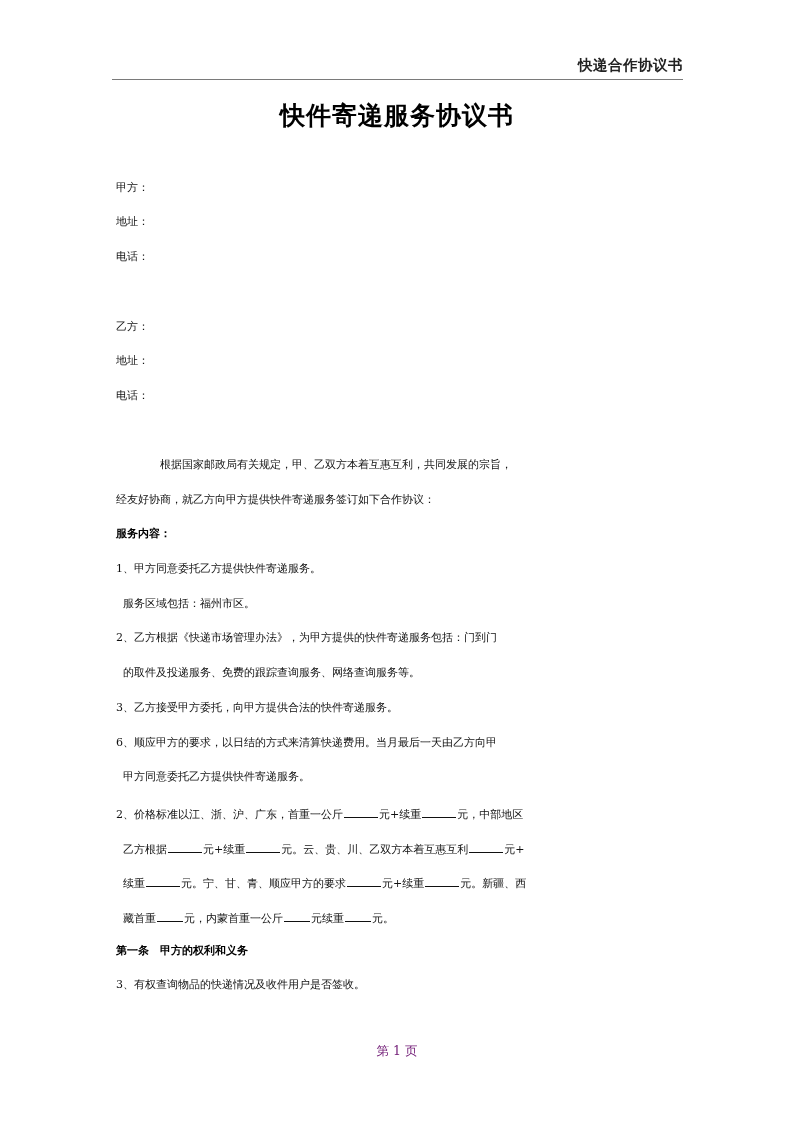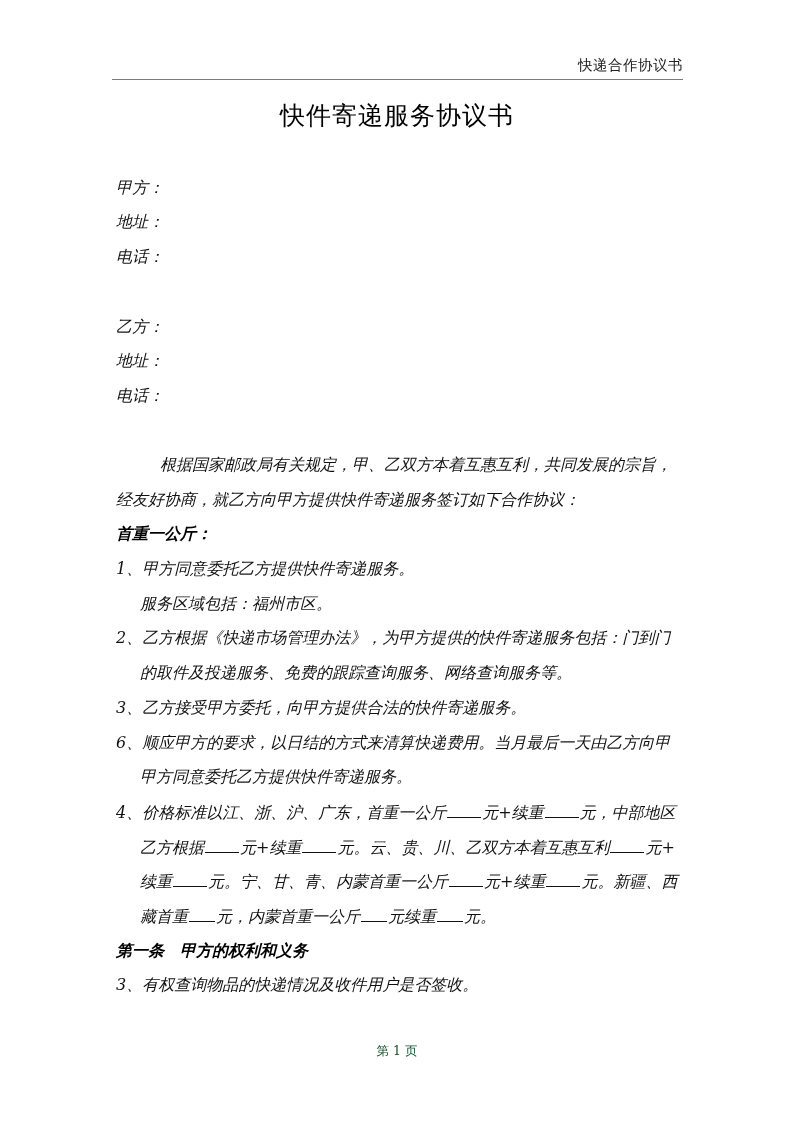--- a/index.html
+++ b/index.html
@@ -1,28 +1,28 @@
 <!DOCTYPE html>
 <html><head>
 <meta charset="utf-8">
 <style>
   html, body { margin: 0; padding: 0; background: #ffffff; }
   body { width: 794px; height: 1123px; position: relative; overflow: hidden;
          font-family: "DejaVu Serif", "Liberation Serif", serif; color: #111; }
   .page-header { position: absolute; left: 112px; top: 52px; width: 571px; height: 27px;
                  border-bottom: 1px solid #7a7a7a; }
-  .page-header span { position: absolute; right: 0; top: 4px; font-size: 14.5px; color: #222; letter-spacing: 0.5px; }
+  .page-header span { position: absolute; right: 0; top: 4px; font-size: 14.5px; color: #222; letter-spacing: 0.5px; font-weight: bold; }
   .doc-title { position: absolute; left: 0; width: 794px; top: 99px; text-align: center;
-               font-size: 25px; font-weight: normal; letter-spacing: 1px; color: #000; }
-  .line { position: absolute; left: 116px; font-size: 16px; line-height: 20px; white-space: nowrap; color: #111; font-style: italic; }
+               font-size: 25px; font-weight: bold; letter-spacing: 1px; color: #000; }
+  .line { position: absolute; left: 116px; font-size: 11px; line-height: 20px; white-space: nowrap; color: #111; }
   .bold { font-weight: bold; color: #000; }
-  .indent { left: 140px; text-align: center; }
+  .indent { left: 123px; text-align: center; }
   .blank { display: inline-block; width: 34px; border-bottom: 1px solid #111; height: 15px; vertical-align: baseline; margin: 0 1px; }
   .blank.short { width: 26px; }
-  .footer { position: absolute; left: 0; width: 794px; top: 1043px; text-align: center; font-size: 12.5px; color: #14532d; }
+  .footer { position: absolute; left: 0; width: 794px; top: 1043px; text-align: center; font-size: 12.5px; color: #701a75; }
 </style>
 </head>
 <body>
 
 <div class="page-header">
   <span>快递合作协议书</span>
 </div>
 
 <div class="doc-title">快件寄递服务协议书</div>
 
@@ -30,41 +30,41 @@
 <div class="line" style="top:212px">地址：</div>
 <div class="line" style="top:247px">电话：</div>
 
 <div class="line" style="top:317px">乙方：</div>
 <div class="line" style="top:351px">地址：</div>
 <div class="line" style="top:386px">电话：</div>
 
 <div class="line" style="top:455px; left:160px">根据国家邮政局有关规定，甲、乙双方本着互惠互利，共同发展的宗旨，</div>
 <div class="line" style="top:490px">经友好协商，就乙方向甲方提供快件寄递服务签订如下合作协议：</div>
 
-<div class="line bold" style="top:524px">首重一公斤：</div>
+<div class="line bold" style="top:524px">服务内容：</div>
 
 <div class="line" style="top:559px">1、甲方同意委托乙方提供快件寄递服务。</div>
 <div class="line indent" style="top:594px">服务区域包括：福州市区。</div>
 
 <div class="line" style="top:628px">2、乙方根据《快递市场管理办法》，为甲方提供的快件寄递服务包括：门到门</div>
 <div class="line indent" style="top:663px">的取件及投递服务、免费的跟踪查询服务、网络查询服务等。</div>
 
 <div class="line" style="top:698px">3、乙方接受甲方委托，向甲方提供合法的快件寄递服务。</div>
 
 <div class="line" style="top:733px">6、顺应甲方的要求，以日结的方式来清算快递费用。当月最后一天由乙方向甲</div>
 <div class="line indent" style="top:767px">甲方同意委托乙方提供快件寄递服务。</div>
 
 <div class="line" style="top:802px">
-  <span>4、价格标准以江、浙、沪、广东，首重一公斤</span><span class="blank"></span><span>元+续重</span><span class="blank"></span><span>元，中部地区</span>
+  <span>2、价格标准以江、浙、沪、广东，首重一公斤</span><span class="blank"></span><span>元+续重</span><span class="blank"></span><span>元，中部地区</span>
 </div>
 <div class="line indent" style="top:837px">
   <span>乙方根据</span><span class="blank"></span><span>元+续重</span><span class="blank"></span><span>元。云、贵、川、乙双方本着互惠互利</span><span class="blank"></span><span>元+</span>
 </div>
 <div class="line indent" style="top:871px">
-  <span>续重</span><span class="blank"></span><span>元。宁、甘、青、内蒙首重一公斤</span><span class="blank"></span><span>元+续重</span><span class="blank"></span><span>元。新疆、西</span>
+  <span>续重</span><span class="blank"></span><span>元。宁、甘、青、顺应甲方的要求</span><span class="blank"></span><span>元+续重</span><span class="blank"></span><span>元。新疆、西</span>
 </div>
 <div class="line indent" style="top:906px">
   <span>藏首重</span><span class="blank short"></span><span>元，内蒙首重一公斤</span><span class="blank short"></span><span>元续重</span><span class="blank short"></span><span>元。</span>
 </div>
 
 <div class="line bold" style="top:941px">第一条　甲方的权利和义务</div>
 <div class="line" style="top:975px">3、有权查询物品的快递情况及收件用户是否签收。</div>
 
 <div class="footer">第 1 页</div>
 

